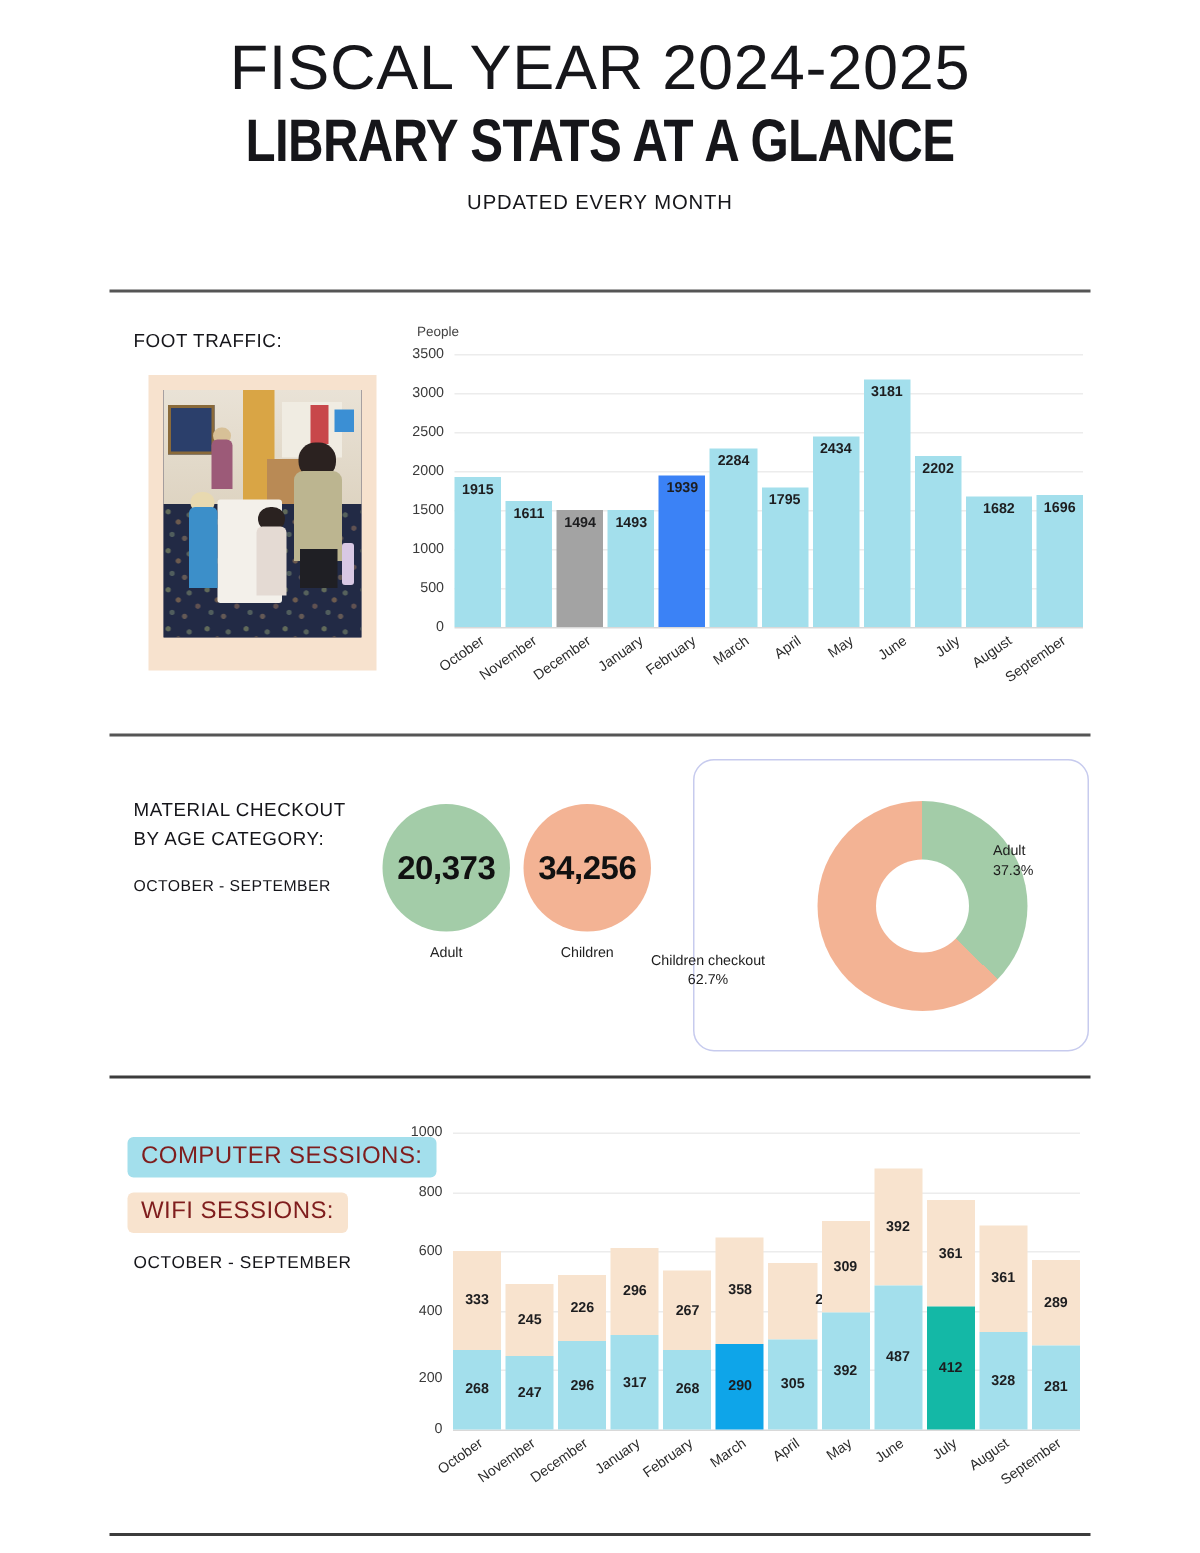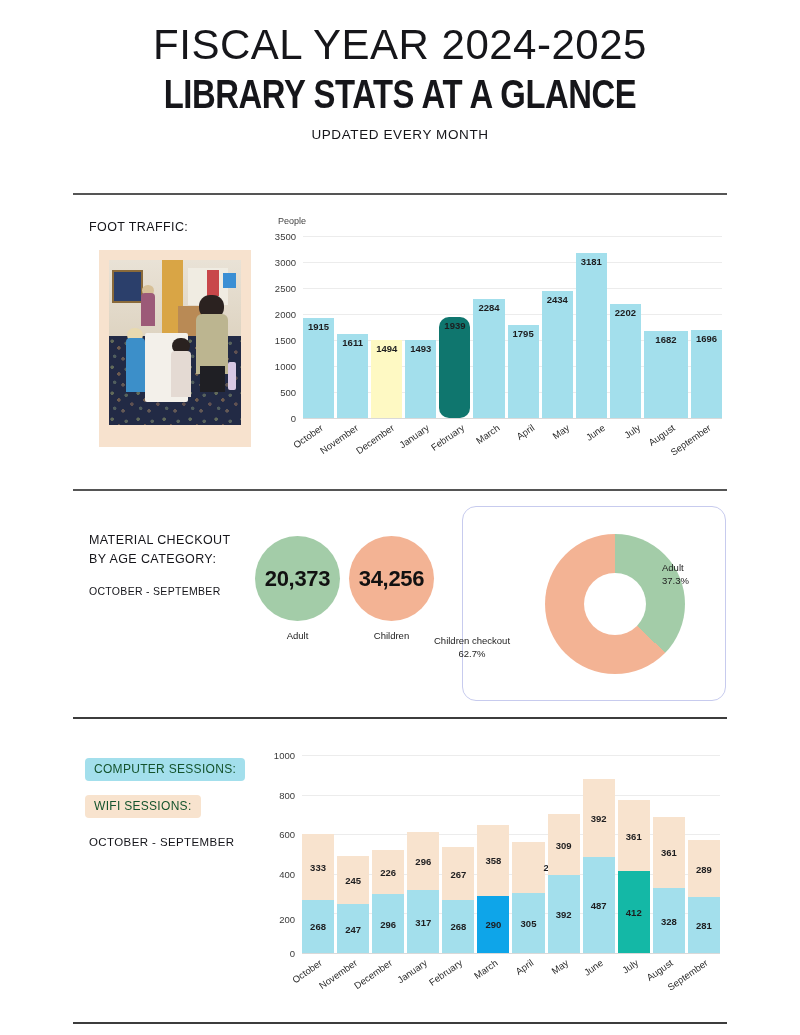--- a/index.html
+++ b/index.html
@@ -150,21 +150,21 @@
            border-radius:50%; }
   .donut-hole {
     position:absolute; left:50%; top:50%; width:62px; height:62px;
     margin:-31px 0 0 -31px; background:#fff; border-radius:50%;
   }
   .donut-lab { position:absolute; font-size:9.5px; line-height:1.35; color:#1c1c1c; }
 
   
   .chip {
     display:inline-block; padding:4px 9px 5px 9px; border-radius:4px;
-    font-size:12px; letter-spacing:0.3px; color:#14532d;
+    font-size:16px; letter-spacing:0.3px; color:#7f1d1d;
   }
   .chip.blue { background:#A3DFEC; }
   .chip.peach { background:#F8E3CE; }
 </style>
 </head>
 <body>
 
 <div class="page">
 
   <div class="header">
@@ -226,31 +226,31 @@
           <div class="bar" style="height: 99.58px; background: rgb(163, 223, 236);">
             <div class="barval" style="top: 3px; transform: translateY(0px);">1915</div>
           </div>
         </div>
         <div class="barcol">
           <div class="bar" style="height: 83.772px; background: rgb(163, 223, 236);">
             <div class="barval" style="top: 3px; transform: translateY(0px);">1611</div>
           </div>
         </div>
         <div class="barcol">
-          <div class="bar" style="height: 77.688px; background: #fef9c3;">
+          <div class="bar" style="height: 77.688px; background: #a3a3a3;">
             <div class="barval" style="top: 3px; transform: translateY(0px);">1494</div>
           </div>
         </div>
         <div class="barcol">
           <div class="bar" style="height: 77.636px; background: rgb(163, 223, 236);">
             <div class="barval" style="top: 3px; transform: translateY(0px);">1493</div>
           </div>
         </div>
         <div class="barcol">
-          <div class="bar" style="height: 100.828px; background: #0f766e; border-radius: 10px;">
+          <div class="bar" style="height: 100.828px; background: #3b82f6;">
             <div class="barval" style="top: 3px; transform: translateY(0px);">1939</div>
           </div>
         </div>
         <div class="barcol">
           <div class="bar" style="height: 118.768px; background: rgb(163, 223, 236);">
             <div class="barval" style="top: 3px; transform: translateY(0px);">2284</div>
           </div>
         </div>
         <div class="barcol">
           <div class="bar" style="height: 93.34px; background: rgb(163, 223, 236);">

